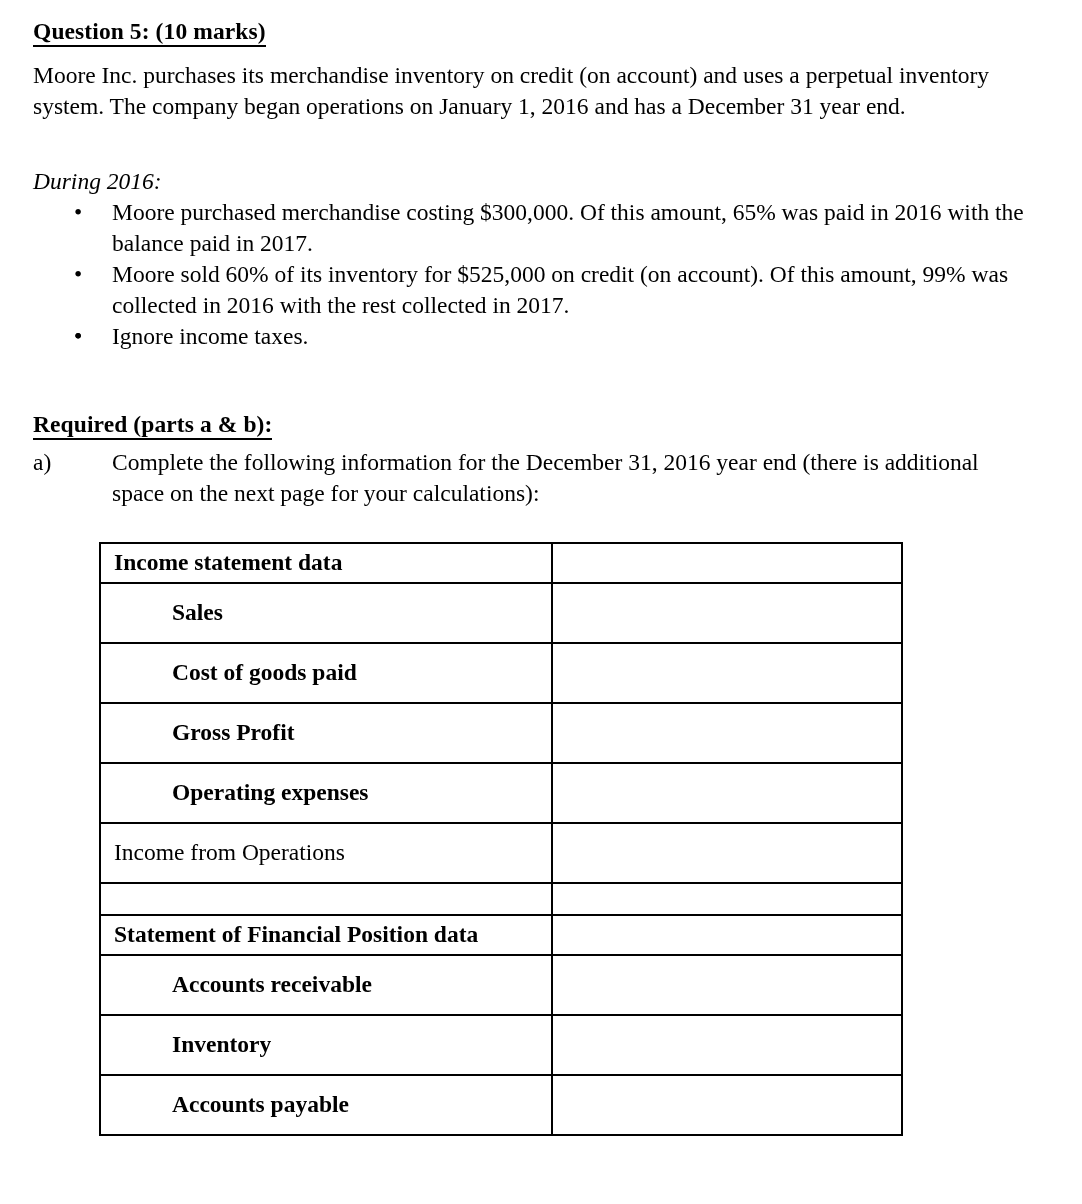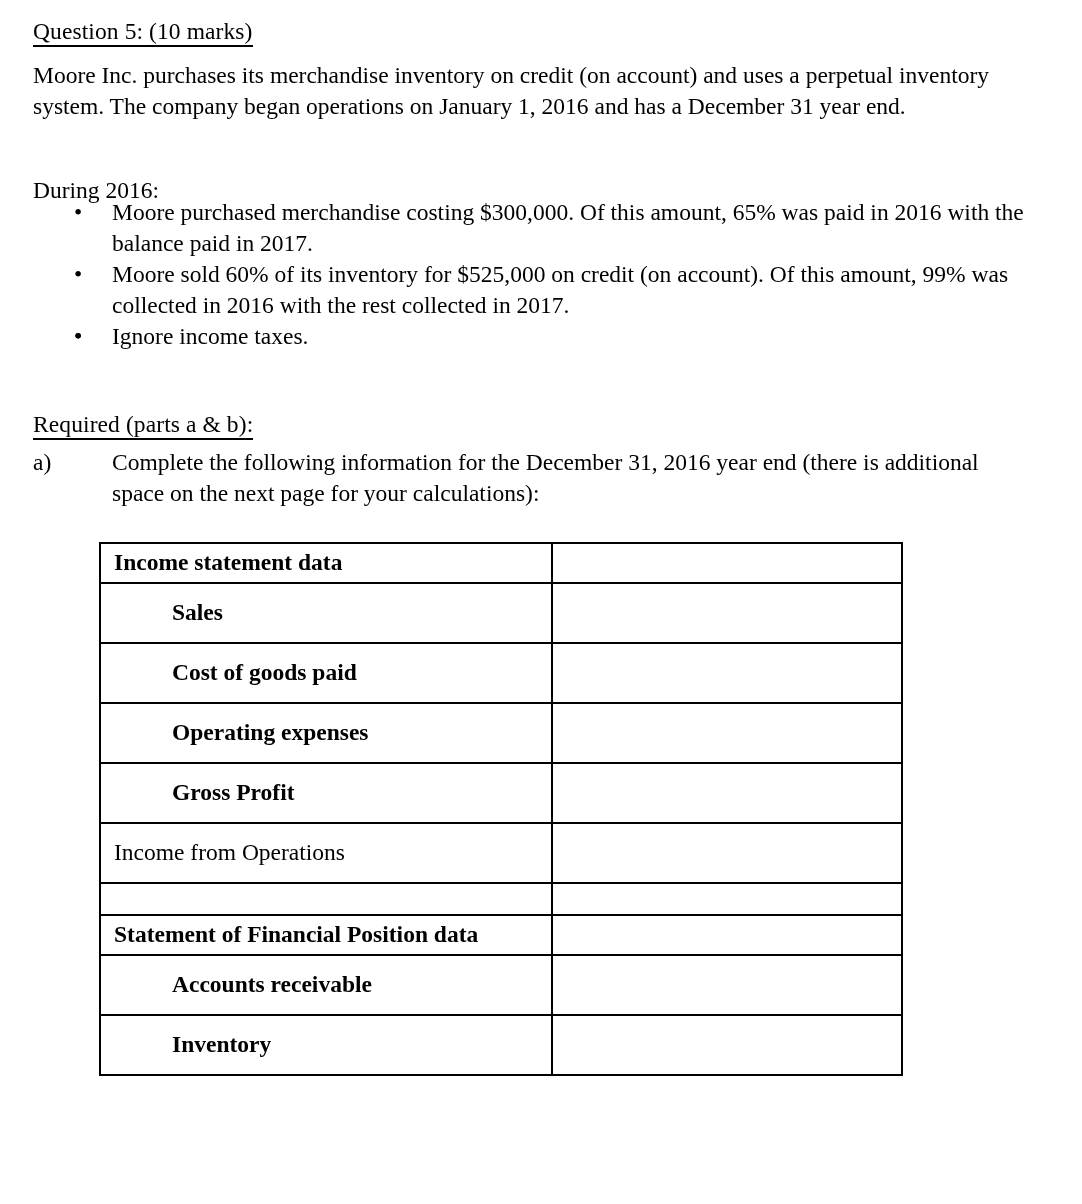--- a/index.html
+++ b/index.html
@@ -20,21 +20,21 @@
     height: 1204px;
     overflow: hidden;
     background: #ffffff;
   }
 
   
   .heading {
     position: absolute;
     left: 33px;
     font-size: 23.5px;
-    font-weight: normal;
+    font-weight: bold;
     letter-spacing: 0.1px;
     white-space: nowrap;
   }
   .heading .u {
     border-bottom: 2px solid #000;
     padding-bottom: 1px;
   }
   #heading-question { top: 18px; }
   #heading-required { top: 411px; }
 
@@ -44,22 +44,23 @@
     left: 33px;
     font-size: 23.5px;
     line-height: 31px;
     text-align: left;
   }
   #intro-paragraph {
     top: 60px;
     width: 1016px;
   }
   #during-label {
-    top: 175px;
+    top: 166px;
     width: 400px;
+    font-style: italic;
   }
 
   
   #bullet-list {
     position: absolute;
     left: 0;
     top: 197px;
     width: 1055px;
   }
   .bullet-row {
@@ -197,36 +198,36 @@
         <tr class="data-row">
           <td class="label-col">
             <span class="cell-inner lvl-sub">Cost of goods paid</span>
           </td>
           <td class="value-col value-cell">
             <span class="cell-inner"></span>
           </td>
         </tr>
         <tr class="data-row">
           <td class="label-col">
+            <span class="cell-inner lvl-sub">Gross Profit</span>
+          </td>
+          <td class="value-col value-cell">
+            <span class="cell-inner"></span>
+          </td>
+        </tr>
+        <tr class="data-row">
+          <td class="label-col">
             <span class="cell-inner lvl-sub">Operating expenses</span>
           </td>
           <td class="value-col value-cell">
             <span class="cell-inner"></span>
           </td>
         </tr>
         <tr class="data-row">
           <td class="label-col">
-            <span class="cell-inner lvl-sub">Gross Profit</span>
-          </td>
-          <td class="value-col value-cell">
-            <span class="cell-inner"></span>
-          </td>
-        </tr>
-        <tr class="data-row">
-          <td class="label-col">
             <span class="cell-inner lvl-sub2">Income from Operations</span>
           </td>
           <td class="value-col value-cell">
             <span class="cell-inner"></span>
           </td>
         </tr>
         <tr class="spacer-row">
           <td class="label-col">
             <span class="cell-inner lvl-head"></span>
           </td>
@@ -246,20 +247,28 @@
           <td class="label-col">
             <span class="cell-inner lvl-sub">Accounts receivable</span>
           </td>
           <td class="value-col value-cell">
             <span class="cell-inner"></span>
           </td>
         </tr>
         <tr class="data-row">
           <td class="label-col">
             <span class="cell-inner lvl-sub">Inventory</span>
+          </td>
+          <td class="value-col value-cell">
+            <span class="cell-inner"></span>
+          </td>
+        </tr>
+        <tr class="data-row">
+          <td class="label-col">
+            <span class="cell-inner lvl-sub">Accounts payable</span>
           </td>
           <td class="value-col value-cell">
             <span class="cell-inner"></span>
           </td>
         </tr>
       </tbody>
   </table>
 
 </div>
 

